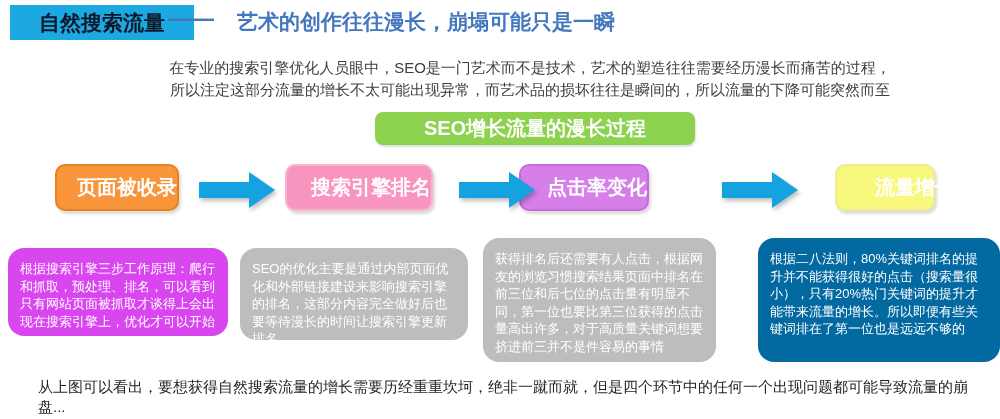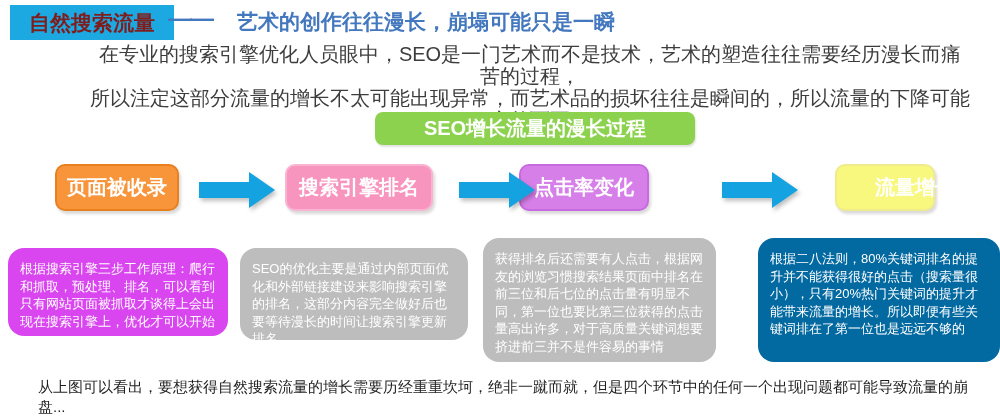--- a/index.html
+++ b/index.html
@@ -4,48 +4,48 @@
 <style>
   html,body{margin:0;padding:0;}
   body{
     width:1000px;height:419px;background:#ffffff;overflow:hidden;
     font-family:"Liberation Sans","DejaVu Sans",sans-serif;
   }
   .page{position:relative;width:1000px;height:419px;background:#fff;}
 
   
   .badge{
-    position:absolute;left:10px;top:5px;width:164px;height:35px;
-    color:#7f1d1d;font-size:21px;font-weight:bold;text-align:center;line-height:35px;
+    position:absolute;left:10px;top:5px;width:184px;height:35px;
+    color:#0f172a;font-size:21px;font-weight:bold;text-align:center;line-height:35px;
   }
   .dash{
     position:absolute;left:168px;top:4px;font-size:24px;font-weight:bold;letter-spacing:-2px;
   }
   .title{
     position:absolute;left:237px;top:8px;font-size:21px;font-weight:bold;white-space:nowrap;
   }
 
   
   .intro{
-    position:absolute;left:90px;top:43px;width:880px;text-align:center;
-    font-size:20px;line-height:22px;color:#3d3d3d;
+    position:absolute;left:90px;top:57px;width:880px;text-align:center;
+    font-size:15px;line-height:22px;color:#3d3d3d;
   }
 
   
   .banner{
     position:absolute;left:375px;top:112px;width:320px;height:33px;border-radius:8px;
     color:#fff;font-size:20px;font-weight:bold;text-align:center;line-height:33px;
     box-shadow:1px 2px 2px rgba(0,0,0,0.12);
   }
 
   
   .step{
     position:absolute;top:164px;height:47px;border-radius:10px;border:2px solid transparent;
     box-sizing:border-box;color:#fff;font-size:20px;font-weight:bold;
-    text-align:center;line-height:43px;white-space:nowrap;
+    text-align:right;line-height:43px;white-space:nowrap;
     box-shadow:2px 3px 3px rgba(0,0,0,0.15);
   }
   .s1{left:55px;width:124px;}
   .s2{left:285px;width:148px;}
   .s3{left:519px;width:130px;}
   .s4{left:835px;width:100px;}
 
   
   .arrow{
     position:absolute;top:172px;height:36px;

